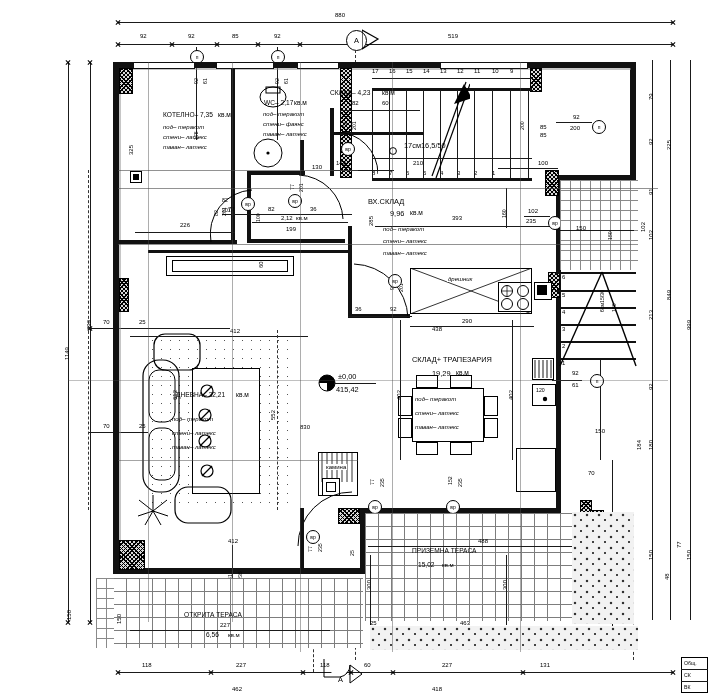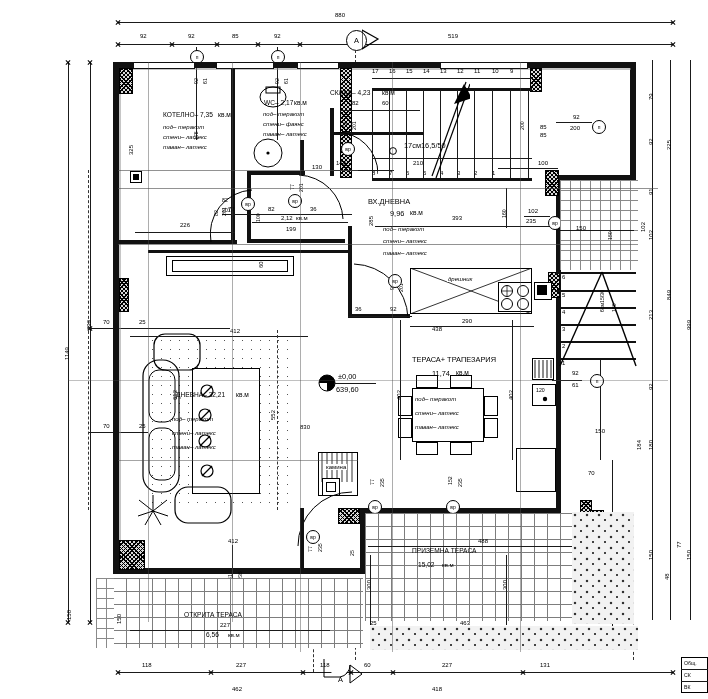--- a/index.html
+++ b/index.html
@@ -343,21 +343,21 @@
   
   <div class="circ" style="left:592px;top:120px;width:12px;height:12px;">
       <span style="font-size:5px;">п</span>
     </div>
   <div class="t s6" style="left:573px;top:114px;">92</div>
   <div class="t s6" style="left:570px;top:125px;">200</div>
   <div class="dl h" style="left:556px;top:122px;width:36px;"></div>
   <div class="t s6" style="left:540px;top:124px;">85</div>
 
   
-  <div class="t s7" style="left:368px;top:198px;">ВХ.ДНЕВНА</div>
+  <div class="t s7" style="left:368px;top:198px;">ВХ.СКЛАД</div>
   <div class="t s7" style="left:390px;top:210px;">9,96</div>
   <div class="t s65" style="left:410px;top:210px;">кв.м</div>
   <div class="t s6 ital" style="left:383px;top:226px;">под– теракот</div>
   <div class="t s6 ital" style="left:383px;top:238px;">стени– латекс</div>
   <div class="t s6 ital" style="left:383px;top:250px;">таван– латекс</div>
   <div class="t s6 rot" style="left:368px;top:226px;">285</div>
   <div class="t s6" style="left:452px;top:215px;">393</div>
   <div class="dl h" style="left:375px;top:226px;width:180px;"></div>
   <div class="t s5 rot" style="left:502px;top:218px;">160</div>
   <div class="dl v" style="left:506px;top:188px;height:40px;"></div>
@@ -383,22 +383,22 @@
   <div class="dl h" style="left:524px;top:216px;width:26px;"></div>
   <div class="circ" style="left:548px;top:216px;width:12px;height:12px;">
       <span style="font-size:5px;">вр</span>
     </div>
   <div class="t s6" style="left:563px;top:215px;">25</div>
   <div class="t s6" style="left:588px;top:222px;">102</div>
   <div class="t s5 rot" style="left:610px;top:232px;">150</div>
   <div class="t s6 rot" style="left:640px;top:232px;">102</div>
 
   
-  <div class="t s7" style="left:412px;top:356px;">ТЕРАСА+ ТРАПЕЗАРИЯ</div>
-  <div class="t s7" style="left:432px;top:370px;">11,74</div>
+  <div class="t s7" style="left:412px;top:356px;">СКЛАД+ ТРАПЕЗАРИЯ</div>
+  <div class="t s7" style="left:432px;top:370px;">19,29</div>
   <div class="t s65" style="left:456px;top:370px;">кв.м</div>
   
   <div class="tb" style="left:412px;top:388px;width:72px;height:54px;"></div>
   <div class="t s6 ital" style="left:415px;top:396px;">под– теракот</div>
   <div class="t s6 ital" style="left:415px;top:410px;">стени– латекс</div>
   <div class="t s6 ital" style="left:415px;top:424px;">таван– латекс</div>
   
   <div class="tb" style="left:416px;top:375px;width:22px;height:13px;"></div>
   <div class="tb" style="left:450px;top:375px;width:22px;height:13px;"></div>
   <div class="tb" style="left:416px;top:442px;width:22px;height:13px;"></div>
@@ -518,21 +518,21 @@
   <div class="t s6 rot" style="left:258px;top:268px;">60</div>
 
   
   <svg class="abs" style="left:318px;top:374px;" width="18" height="18">
     <circle cx="9" cy="9" r="8" fill="none" stroke="#000" stroke-width="1"></circle>
     <path d="M9,1 A8,8 0 0 1 9,17 Z" fill="#000"></path>
     <path d="M9,9 L1,9 A8,8 0 0 1 9,1 Z" fill="#000"></path>
   </svg>
   <div class="dl h" style="left:334px;top:383px;width:42px;"></div>
   <div class="t s7" style="left:338px;top:373px;">±0,00</div>
-  <div class="t s7" style="left:336px;top:386px;">639,60</div>
+  <div class="t s7" style="left:336px;top:386px;">415,42</div>
 
   
   <div class="tb" style="left:318px;top:452px;width:40px;height:44px;"></div>
   <svg class="abs" style="left:318px;top:452px;" width="40" height="30">
     <g stroke="#000" stroke-width=".8">
       <line x1="4" y1="0" x2="4" y2="30"></line>
         <line x1="9" y1="0" x2="9" y2="30"></line>
       <line x1="14" y1="0" x2="14" y2="30"></line>
         <line x1="19" y1="0" x2="19" y2="30"></line>
       <line x1="24" y1="0" x2="24" y2="30"></line>

